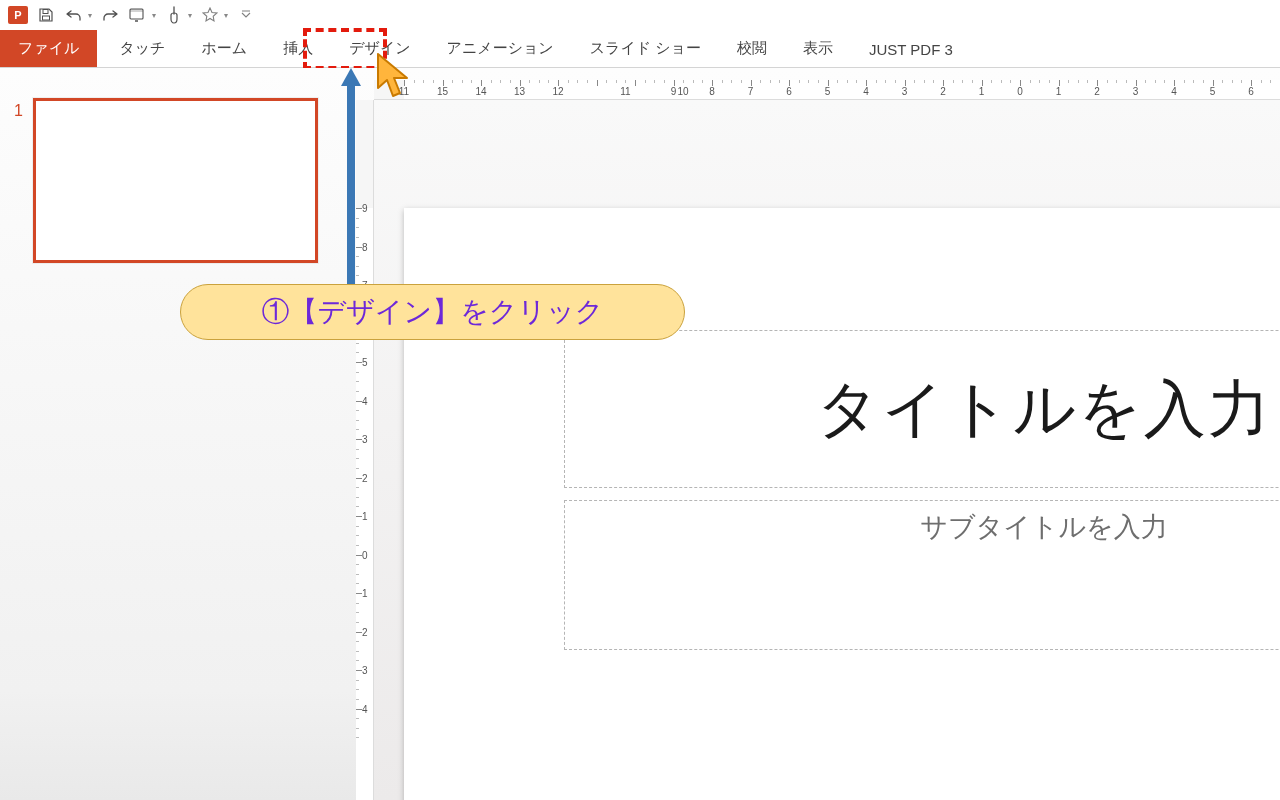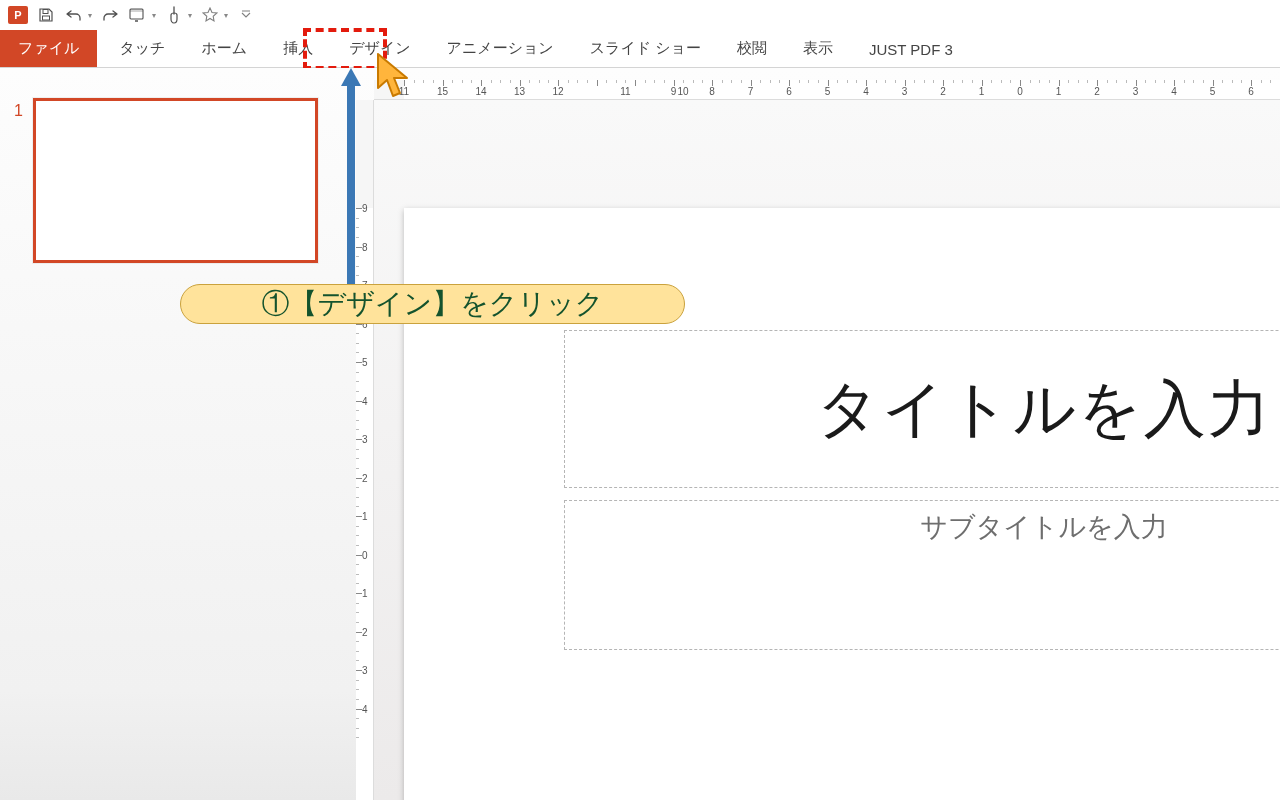--- a/index.html
+++ b/index.html
@@ -45,21 +45,21 @@
   .canvas { position:absolute; left:374px; top:32px; right:0; bottom:0; background:linear-gradient(#f9f9f9,#eceaea); }
   .slide-page { position:absolute; left:30px; top:108px; width:1280px; height:720px; background:#fff; box-shadow:0 2px 6px rgba(0,0,0,.25); }
   .placeholder { position:absolute; border:1.5px dashed #b5b5b5; }
   .ph-title { left:160px; top:122px; width:960px; height:158px; display:flex; align-items:center; justify-content:center; }
   .ph-title span { font-size:62px; color:#1a1a1a; font-family:"Yu Gothic Light","Meiryo",sans-serif; letter-spacing:2px; }
   .ph-sub { left:160px; top:292px; width:960px; height:150px; text-align:center; padding-top:8px; }
   .ph-sub span { font-size:27px; color:#6e6e6e; }
 
   
   .callout-blue { position:absolute; left:473px; top:64px; width:605px; height:52px; background:#b9cde2; border:1.5px solid #527aa3; border-radius:26px; display:flex; align-items:center; justify-content:center; font-size:28px; color:#1a1a1a; z-index:50; }
-  .callout-yellow { position:absolute; left:180px; top:216px; width:505px; height:40px; background:#ffe39b; border:1.5px solid #caa23d; border-radius:28px; display:flex; align-items:center; justify-content:center; font-size:28px; color:#14532d; z-index:50; }
+  .callout-yellow { position:absolute; left:180px; top:216px; width:505px; height:56px; background:#ffe39b; border:1.5px solid #caa23d; border-radius:28px; display:flex; align-items:center; justify-content:center; font-size:28px; color:#6d28d9; z-index:50; }
   .arrow-up { position:absolute; left:339px; top:0; width:24px; height:225px; z-index:45; pointer-events:none; }
   .arrow-up svg { display:block; }
   .cursor-pointer { position:absolute; left:374px; top:52px; width:40px; height:52px; z-index:60; pointer-events:none; }
   .cursor-pointer svg { display:block; }
 
   
   .ruler-h .doc-range { position:absolute; top:0; height:100%; background:rgba(0,0,0,.035); }
   .ruler-v .doc-range { position:absolute; left:0; width:100%; background:rgba(0,0,0,.035); }
 </style>
 </head>

